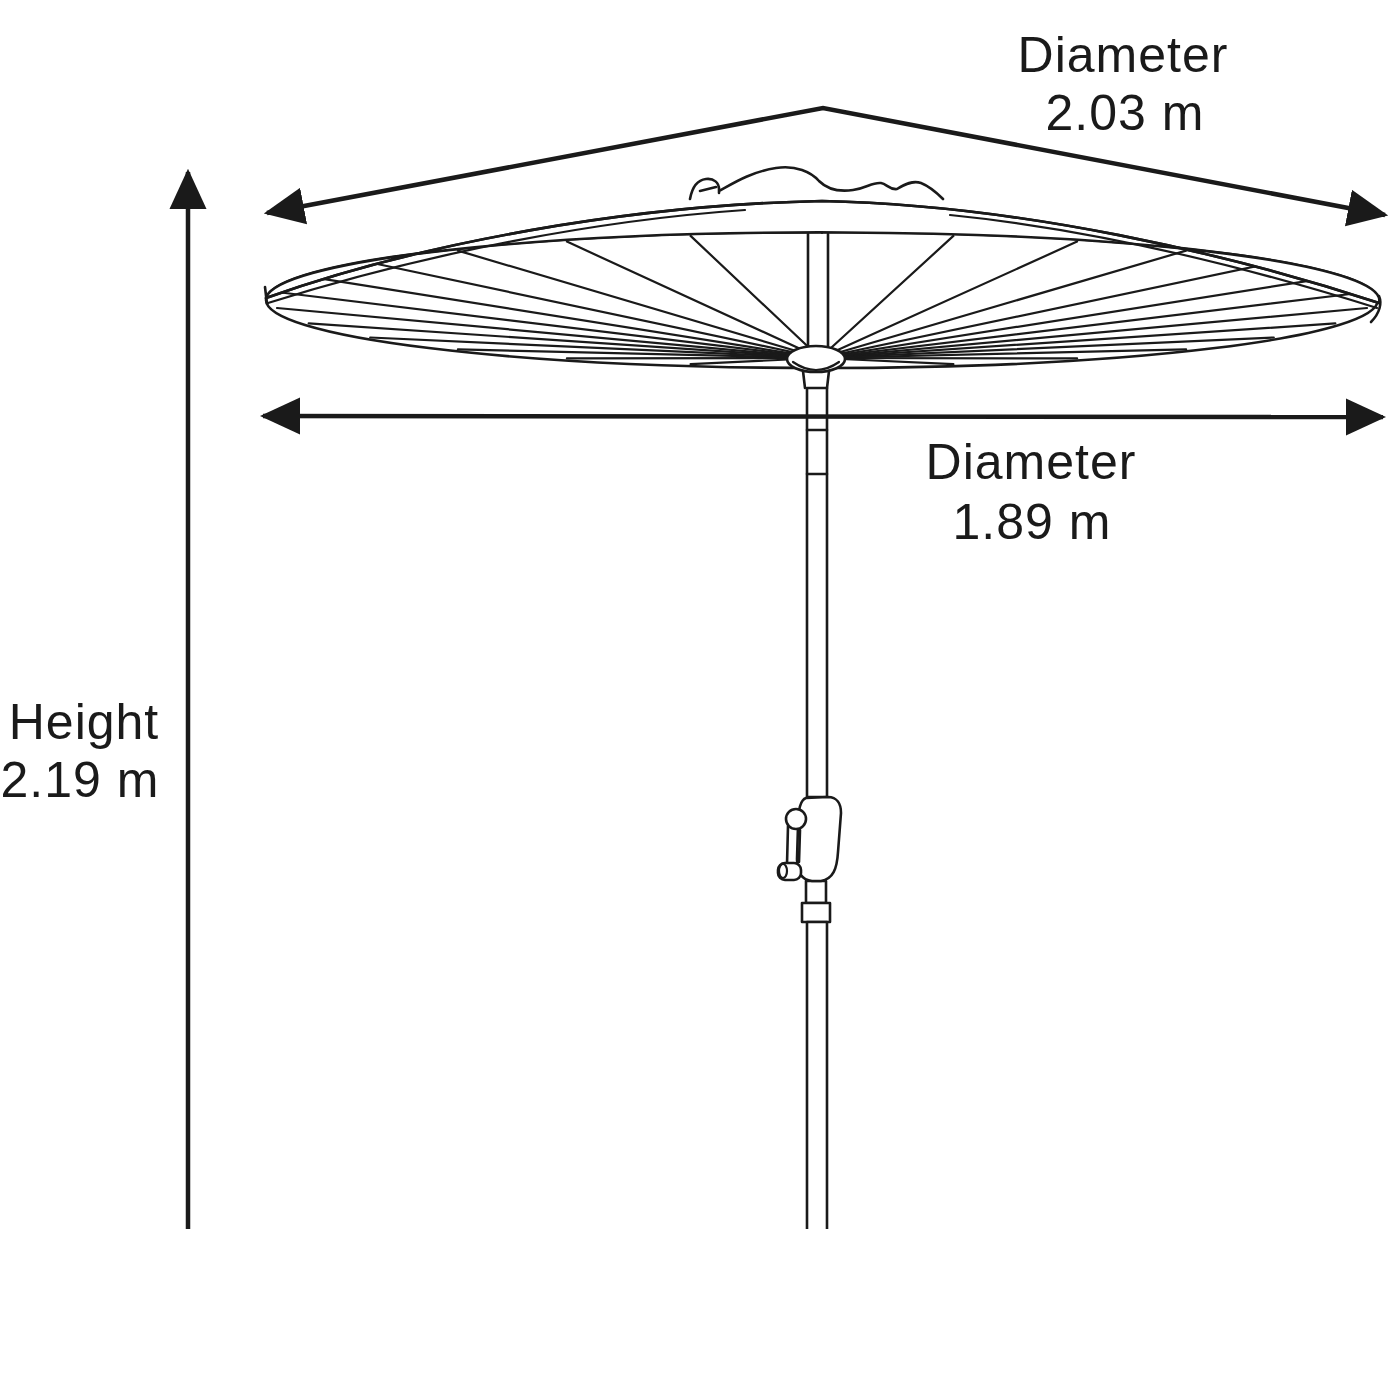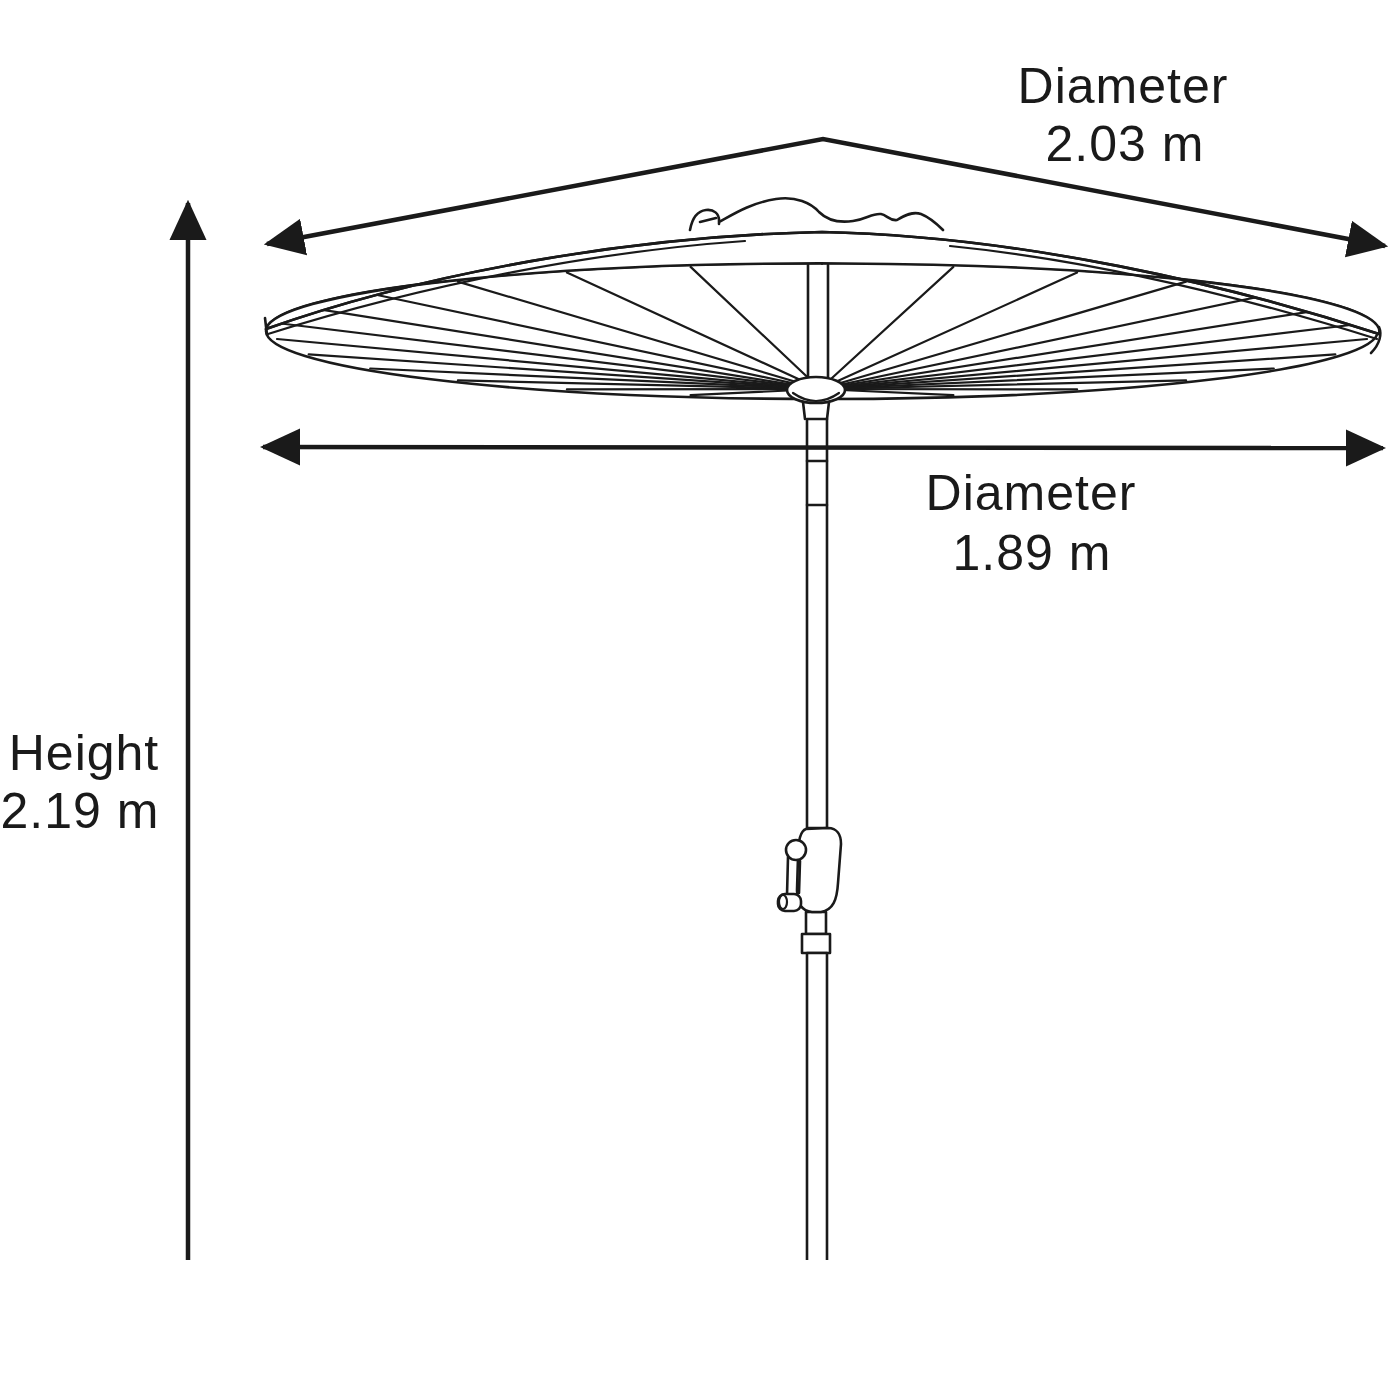--- a/index.html
+++ b/index.html
@@ -1,21 +1,20 @@
 <!DOCTYPE html>
 <html style="--line: #1a1a1a; --bg: #ffffff;"><head>
 <meta charset="utf-8">
 <style>
   :root { --line:#1a1a1a; --bg:#ffffff; }
   html,body { margin:0; padding:0; background:var(--bg); }
   #stage {
     position:relative; width:1389px; height:1229px;
     background:var(--bg); overflow:hidden;
     font-family:"Liberation Sans", sans-serif;
-    margin-top:31px;
   }
   svg { position:absolute; left:0; top:0; }
   .stroke   { fill:none; stroke:var(--line); stroke-width:2.6; stroke-linecap:round; stroke-linejoin:round; }
   .thin     { fill:none; stroke:var(--line); stroke-width:2.2; stroke-linecap:round; }
   .whitefill{ fill:var(--bg); stroke:var(--line); stroke-width:2.6; stroke-linejoin:round; }
   .arrow    { fill:none; stroke:var(--line); stroke-width:4.5; }
   .lbl      { font-family:"Liberation Sans", sans-serif; font-size:50px; fill:var(--line);
               letter-spacing:1px; text-anchor:middle; }
 </style>
 </head>

